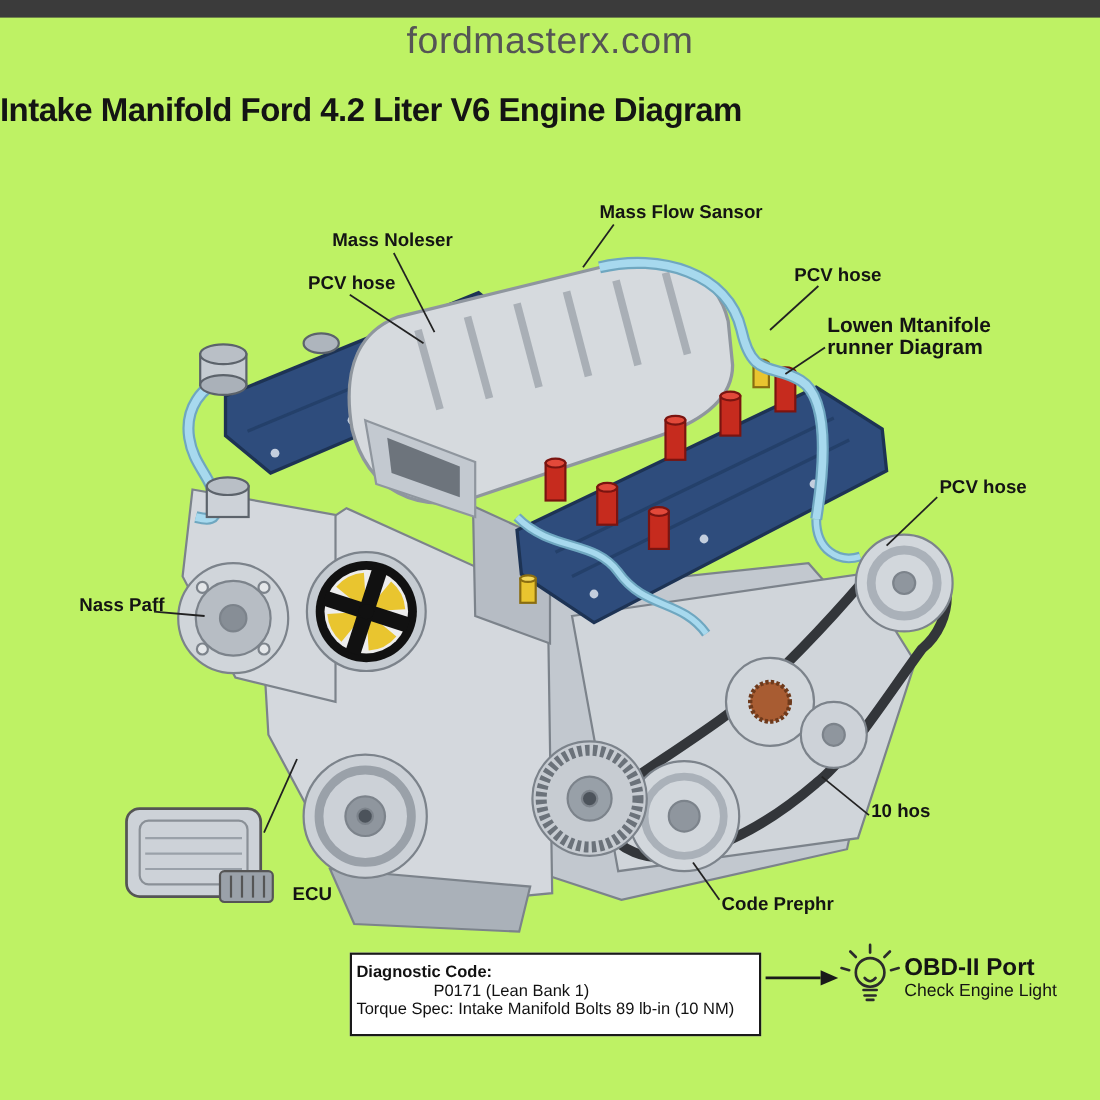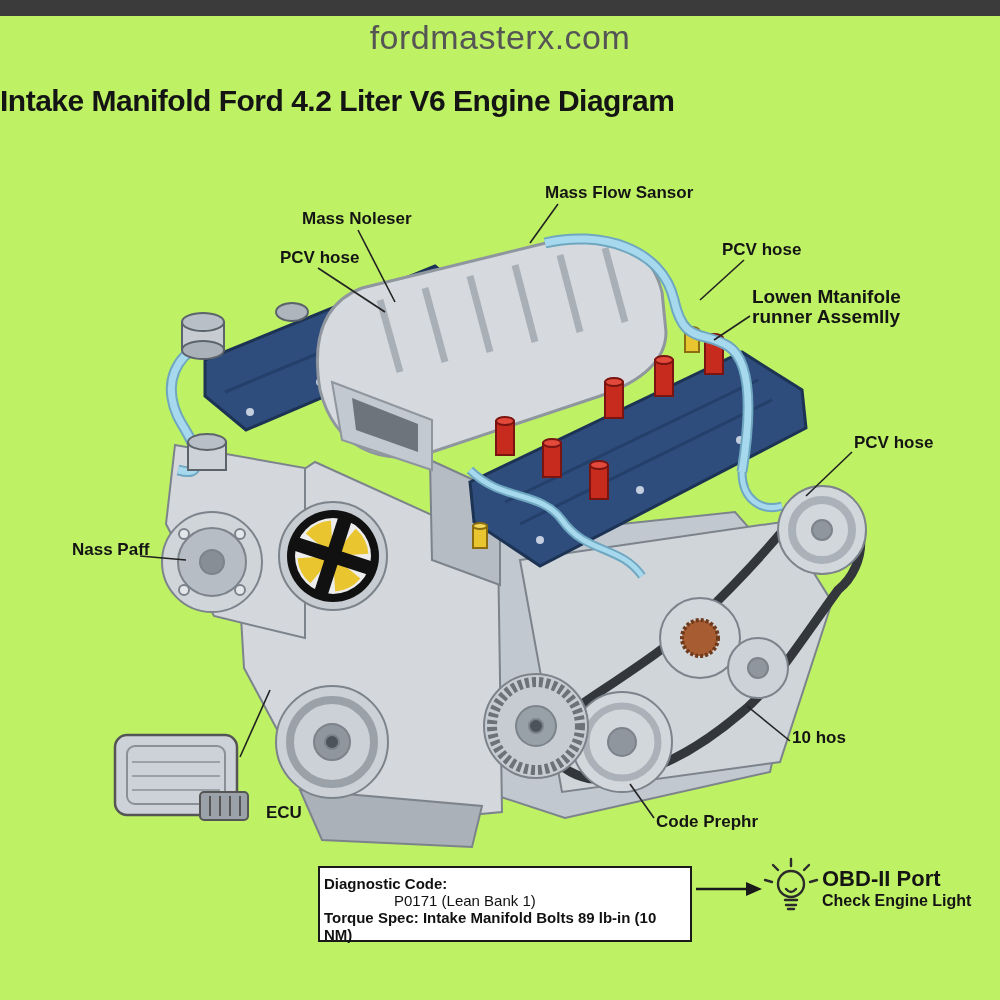--- a/index.html
+++ b/index.html
@@ -16,23 +16,23 @@
         font-size:34px;color:var(--site);letter-spacing:.5px}
   .title{position:absolute;left:0;top:84px;width:1000px;
          font-size:30px;font-weight:700;color:#141414;letter-spacing:-0.5px}
   .stage{position:absolute;left:0;top:0;width:1000px;height:1000px}
   .lbl{position:absolute;font-size:17px;line-height:1.15;font-weight:600;color:#141414;white-space:nowrap}
   .lbl2{font-size:19px;line-height:20px}
   .infobox{position:absolute;left:318px;top:866px;width:374px;height:76px;
            border:2px solid #1a1a1a;background:#fff;padding:7px 4px;font-size:15px;color:#111}
   .infobox .l1{font-weight:700}
   .infobox .l2{font-weight:400;padding-left:70px}
-  .infobox .l3{font-weight:700}
+  .infobox .l3{font-weight:400}
   .obd-title{position:absolute;left:822px;top:866px;font-size:22px;font-weight:700;color:#141414}
-  .obd-sub{position:absolute;left:822px;top:892px;font-size:16px;font-weight:700;color:#141414}
+  .obd-sub{position:absolute;left:822px;top:892px;font-size:16px;font-weight:400;color:#141414}
 </style>
 </head>
 <body>
 
 <div class="page">
 
   <div class="topbar"></div>
   <div class="site">fordmasterx.com</div>
   <div class="title">Intake Manifold Ford 4.2 Liter V6 Engine Diagram</div>
 
@@ -239,21 +239,21 @@
       <line x1="810" y1="882" x2="817" y2="880"></line>
     </g>
   </svg>
 
   <div class="lbl" style="left:302px;top:209px">Mass Noleser</div>
   <div class="lbl" style="left:545px;top:183px">Mass Flow Sansor</div>
   <div class="lbl" style="left:280px;top:248px">PCV hose</div>
   <div class="lbl" style="left:722px;top:240px">PCV hose</div>
   <div class="lbl lbl2" style="left:752px;top:287px">
     <div>Lowen Mtanifole</div>
-    <div>runner Assemlly</div>
+    <div>runner Diagram</div>
   </div>
   <div class="lbl" style="left:854px;top:433px">PCV hose</div>
   <div class="lbl" style="left:72px;top:540px">Nass Paff</div>
   <div class="lbl" style="left:266px;top:803px">ECU</div>
   <div class="lbl" style="left:792px;top:728px">10 hos</div>
   <div class="lbl" style="left:656px;top:812px">Code Prephr</div>
 
   <div class="infobox">
     <div class="l1">Diagnostic Code:</div>
     <div class="l2">P0171 (Lean Bank 1)</div>

